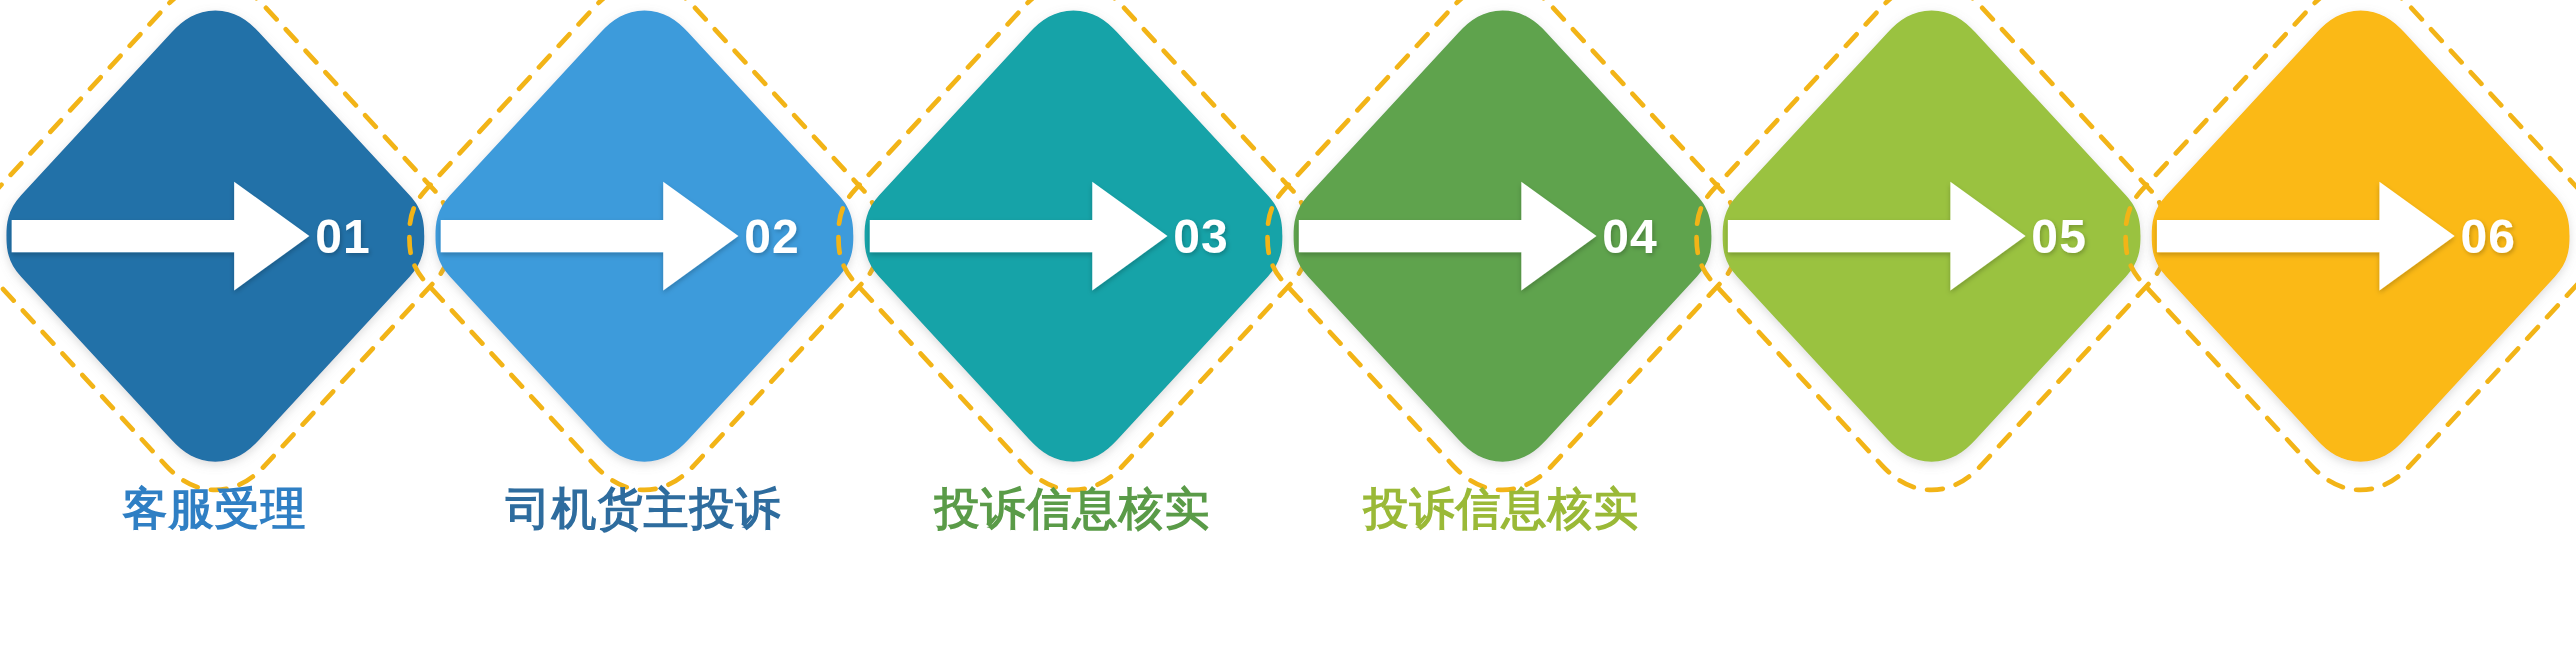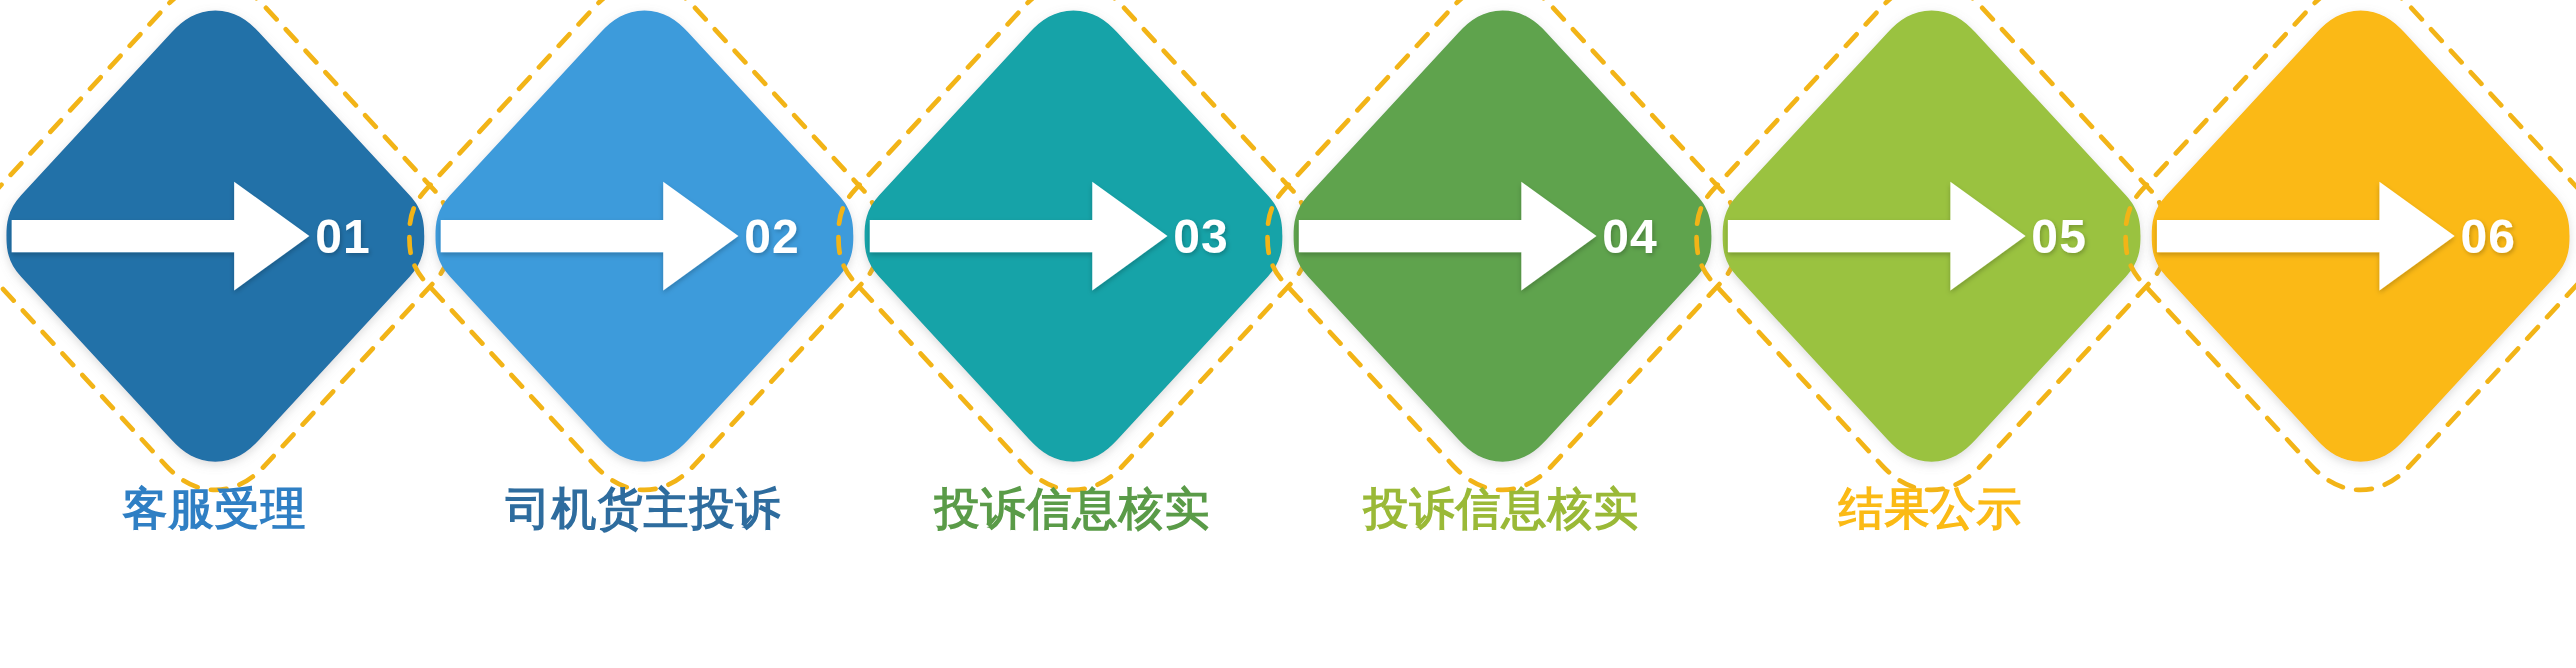--- a/index.html
+++ b/index.html
@@ -181,20 +181,17 @@
 
 
     <div class="label-cell">
       <div class="label-line" style="color:#5A9B48;">投诉信息核实</div>
     </div>
 
     <div class="label-cell">
       <div class="label-line" style="color:#9AB937;">投诉信息核实</div>
     </div>
 
-    <div class="label-cell">
-      <div class="label-line" style="color:#FBBA15;">结果公示</div>
-    </div>
 
   </div>
 
 </div>
 
 
 </body></html>

